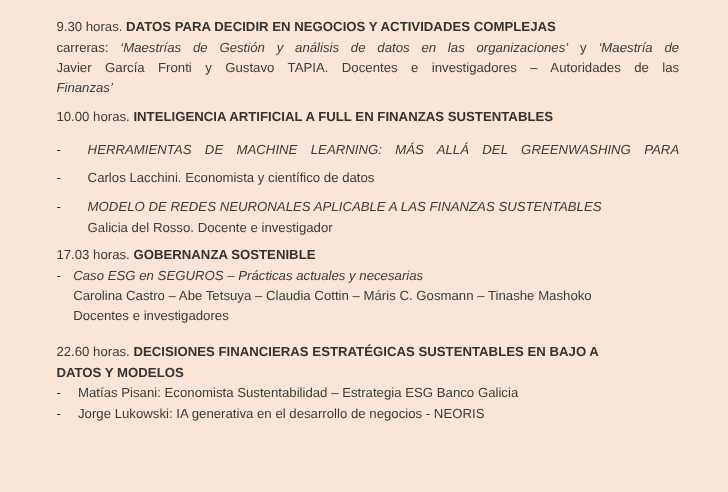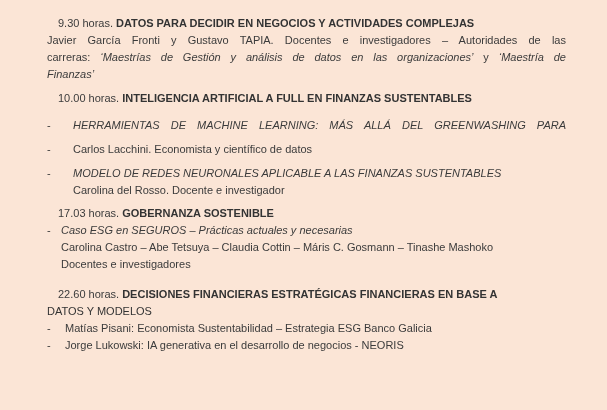--- a/index.html
+++ b/index.html
@@ -5,23 +5,23 @@
   html,body{margin:0;padding:0;}
   body{
     width:607px;height:410px;overflow:hidden;
     background:#fbe5d6;color:#3b3b3b;
     font-family:"Liberation Sans",sans-serif;
   }
   .doc{
     position:absolute;left:47px;top:15px;width:519px;
     font-size:11px;line-height:17px;
   }
-  .sec-head{white-space:nowrap;margin-left:11px;}
+  .sec-head{white-space:nowrap;}
   .sec-title{font-weight:700;margin-left:3px;color:#333;}
-  .sec-title-wrap{font-weight:400;color:#333;}
+  .sec-title-wrap{font-weight:700;color:#333;}
   .i{font-style:italic;}
   .jl{text-align:justify;text-align-last:justify;}
   .item{display:flex;align-items:flex-start;}
   .b26{flex:0 0 26px;}
   .b14{flex:0 0 14px;}
   .b18{flex:0 0 18px;}
   .it{flex:1 1 auto;min-width:0;}
   .nw{white-space:nowrap;}
   .mt6{margin-top:6px;}
   .mt7{margin-top:7px;}
@@ -29,22 +29,22 @@
   .mt13{margin-top:13px;}
 </style>
 </head>
 <body style="background: rgb(251, 229, 214); color: rgb(59, 59, 59);">
 
 <div class="doc">
 
   <div>
     <div class="sec-head"><span>9.30 horas.</span><span class="sec-title">DATOS PARA DECIDIR EN NEGOCIOS Y ACTIVIDADES COMPLEJAS</span></div>
     <div>
+      <div class="jl"><span>carreras: </span><span class="i">‘Maestrías de Gestión y análisis de datos en las organizaciones’</span><span> y </span><span class="i">‘Maestría de</span></div>
       <div class="jl">Javier García Fronti y Gustavo TAPIA. Docentes e investigadores – Autoridades de las</div>
-      <div class="jl"><span>carreras: </span><span class="i">‘Maestrías de Gestión y análisis de datos en las organizaciones’</span><span> y </span><span class="i">‘Maestría de</span></div>
       <div class="i">Finanzas’</div>
     </div>
   </div>
 
   <div>
     <div class="sec-head mt7"><span>10.00 horas.</span><span class="sec-title">INTELIGENCIA ARTIFICIAL A FULL EN FINANZAS SUSTENTABLES</span></div>
 
     <div class="item mt10">
       <span class="b26">-</span>
       <div class="it">
@@ -56,41 +56,41 @@
       <span class="b26">-</span>
       <div class="it">
         <div>Carlos Lacchini. Economista y científico de datos</div>
       </div>
     </div>
 
     <div class="item mt7">
       <span class="b26">-</span>
       <div class="it">
         <div class="i">MODELO DE REDES NEURONALES APLICABLE A LAS FINANZAS SUSTENTABLES</div>
-        <div>Carolina del Rosso. Docente e investigador</div>
+        <div>Galicia del Rosso. Docente e investigador</div>
       </div>
     </div>
   </div>
 
   <div>
     <div class="sec-head mt6"><span>17.03 horas.</span><span class="sec-title">GOBERNANZA SOSTENIBLE</span></div>
 
     <div class="item">
       <span class="b14">-</span>
       <div class="it">
         <div class="i">Caso ESG en SEGUROS – Prácticas actuales y necesarias</div>
         <div class="nw">Carolina Castro – Abe Tetsuya – Claudia Cottin – Máris C. Gosmann – Tinashe Mashoko</div>
         <div>Docentes e investigadores</div>
       </div>
     </div>
   </div>
 
   <div>
     <div class="mt13">
-      <div class="sec-head"><span>22.60 horas.</span><span class="sec-title">DECISIONES FINANCIERAS ESTRATÉGICAS FINANCIERAS EN BASE A</span></div>
+      <div class="sec-head"><span>22.60 horas.</span><span class="sec-title">DECISIONES FINANCIERAS ESTRATÉGICAS SUSTENTABLES EN BAJO A</span></div>
       <div class="sec-title-wrap">DATOS Y MODELOS</div>
     </div>
 
     <div class="item">
       <span class="b18">-</span>
       <div class="it">Matías Pisani: Economista Sustentabilidad – Estrategia ESG Banco Galicia</div>
     </div>
     <div class="item">
       <span class="b18">-</span>
       <div class="it">Jorge Lukowski: IA generativa en el desarrollo de negocios - NEORIS</div>

